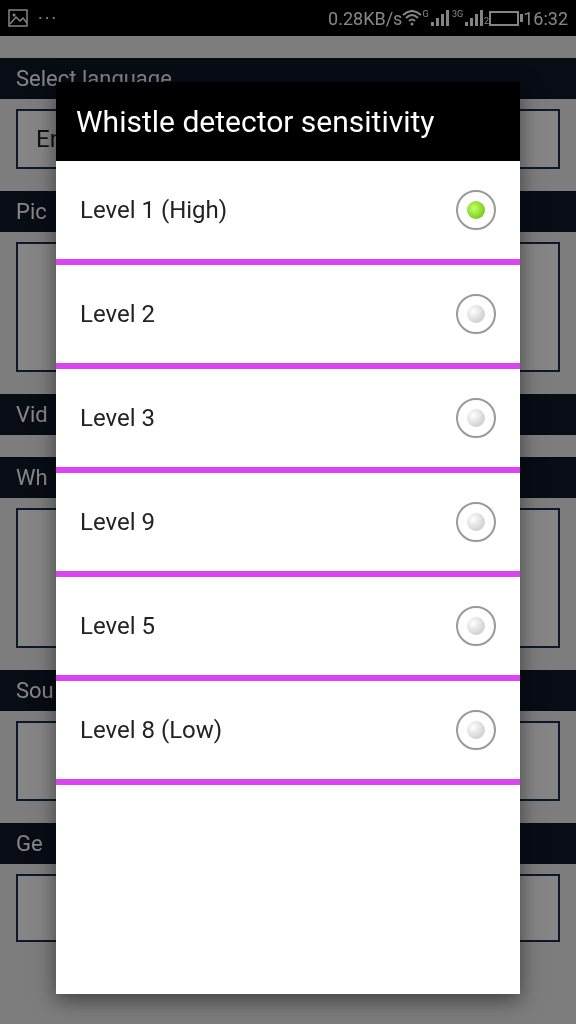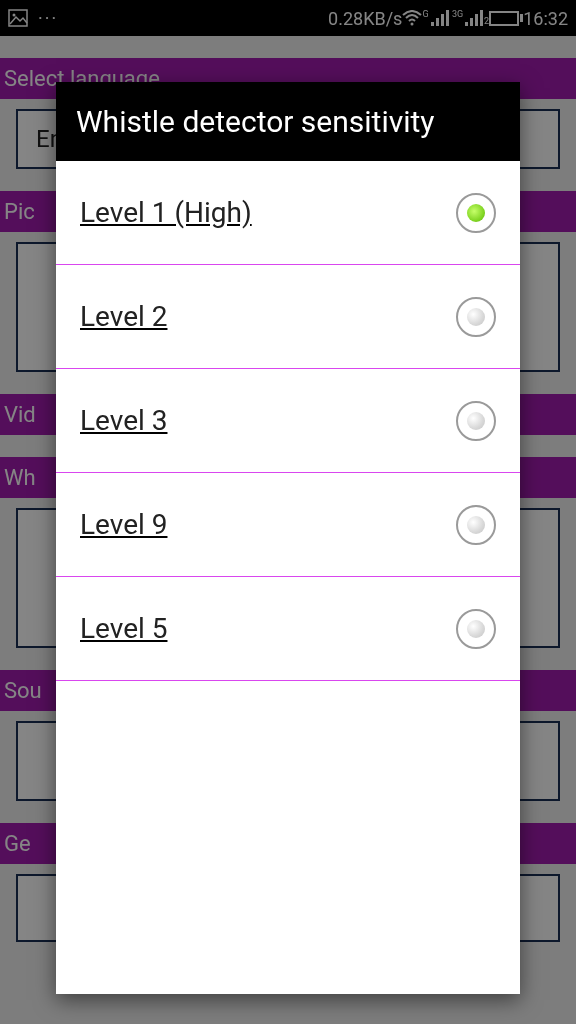--- a/index.html
+++ b/index.html
@@ -23,37 +23,37 @@
   .sig-sub { font-size:9px; line-height:9px; margin-left:1px; align-self:flex-end; }
   .battery { display:inline-flex; align-items:center; }
   .batt-body { width:30px; height:15px; border:2px solid #fff; position:relative; }
   .batt-fill { width:60%; height:100%; background:#fff; }
   .batt-tip { width:3px; height:8px; background:#fff; margin-left:1px; }
 
   
   .bg-page { position:absolute; top:36px; left:0; right:0; bottom:0;
     background:#efefef; padding:0; }
   .bg-section { margin-top:22px; }
-  .bg-header { background:#a21caf; color:#fff; font-size:22px;
-    padding:8px 4px; }
+  .bg-header { background:#0f172a; color:#fff; font-size:22px;
+    padding:8px 16px; }
   .bg-box { border:2px solid #1a2e55; margin:10px 16px 0 16px;
     background:#fff; padding:14px 18px 50px 18px; font-size:24px; color:#222; }
   .bg-box.short{padding-bottom:14px;}
   .overlay { position:absolute; inset:0; background:rgba(0,0,0,0.48); }
 
   
   .dialog { position:absolute; left:56px; right:56px; top:82px; bottom:30px;
     background:#fff; display:flex; flex-direction:column;
-    box-shadow:0 6px 20px rgba(0,0,0,0.5);text-decoration:underline; }
+    box-shadow:0 6px 20px rgba(0,0,0,0.5); }
   .dialog-title { background:#000; color:#fff; font-size:30px;
     padding:22px 20px; font-weight:400; }
   .dialog-list { flex:1; overflow:hidden; }
   .dlg-item { display:flex; align-items:center; justify-content:space-between;
-    padding:0 24px; height:104px; border-bottom:1px solid #d946ef;
-    font-size:28px; color:#222; }
+    padding:0 24px; height:104px; border-bottom:6px solid #d946ef;
+    font-size:24px; color:#222; }
   .radio { width:40px; height:40px; border-radius:50%;
     border:2px solid #9a9a9a; display:flex; align-items:center;
     justify-content:center; background:#fff; }
   .radio-inner { width:18px; height:18px; border-radius:50%;
     background:radial-gradient(circle at 35% 35%, #fff, #d8d8d8 60%, #c4c4c4); }
   .radio.selected .radio-inner { background:radial-gradient(circle at 40% 40%, #c6ff6a, #7ed321 65%, #5aa50f); }
 </style>
 </head>
 <body>
 
@@ -159,14 +159,20 @@
         <span class="radio">
           <span class="radio-inner"></span>
         </span>
       </div>
       <div class="dlg-item">
         <span>Level 5</span>
         <span class="radio">
           <span class="radio-inner"></span>
         </span>
       </div>
+      <div class="dlg-item">
+        <span>Level 8 (Low)</span>
+        <span class="radio">
+          <span class="radio-inner"></span>
+        </span>
+      </div>
     </div>
 </div>
 
 </body></html>

